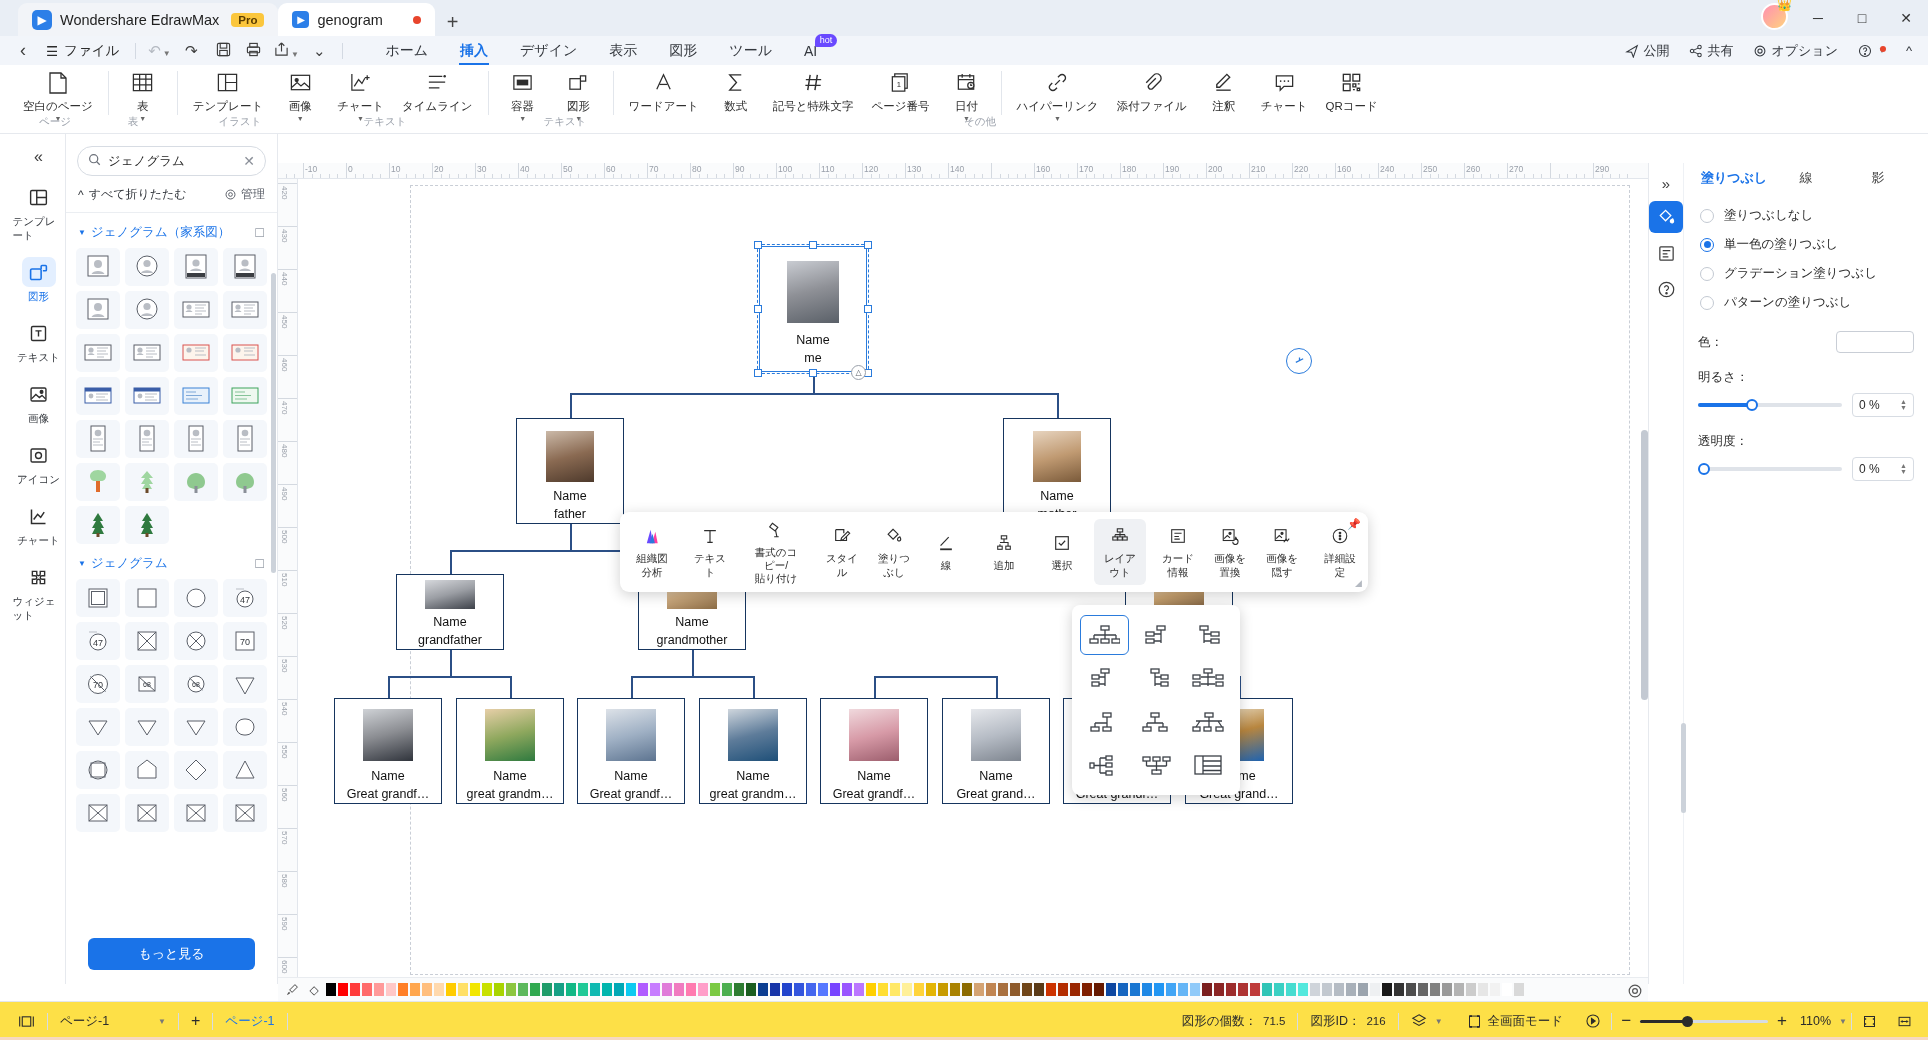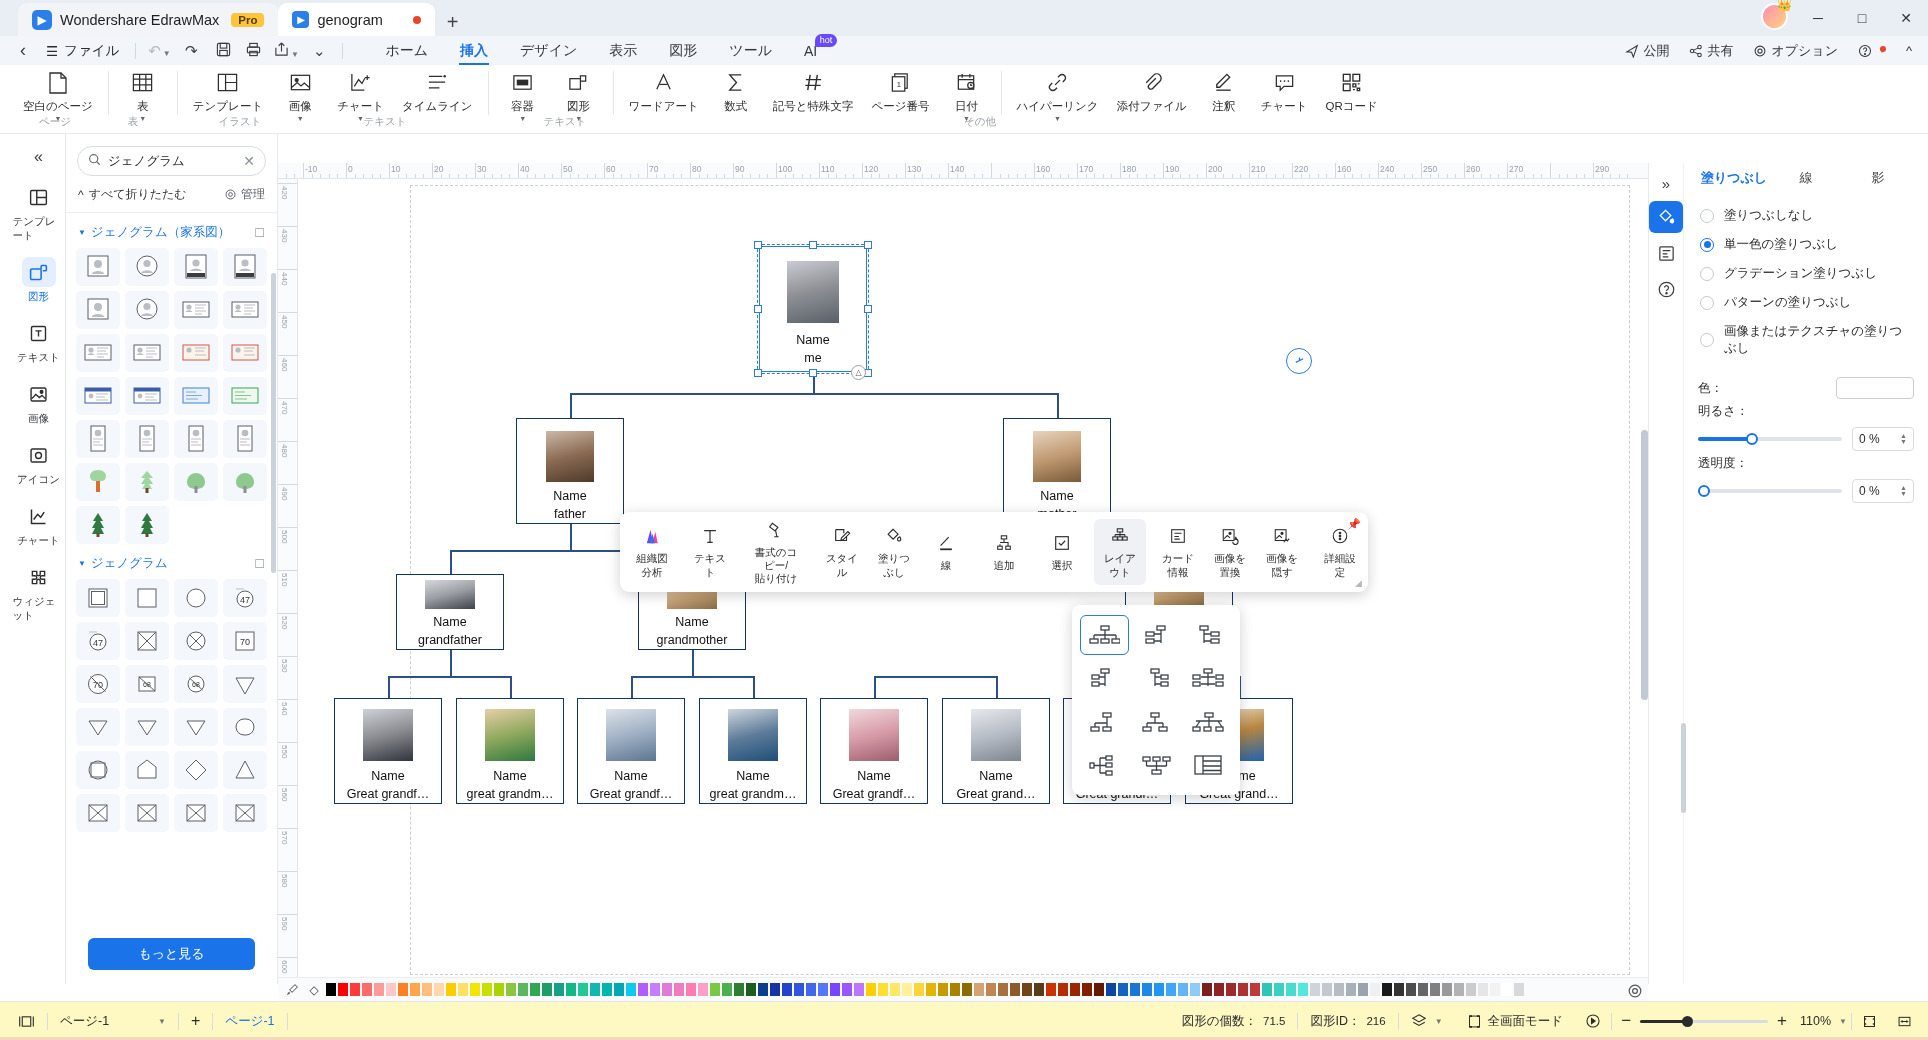--- a/index.html
+++ b/index.html
@@ -278,21 +278,21 @@
   .rp-tab { font-size: 13px; color: #3c3c3c; width: 72px; text-align: center; }
   .rp-tab.active { color: #1a73e8; font-weight: bold; }
   .radio-row { display: flex; align-items: center; gap: 10px; padding: 6px 2px; }
   .radio {
     width: 14px; height: 14px; border-radius: 50%; border: 1.5px solid #c3c9d2; flex: none;
     display: flex; align-items: center; justify-content: center;
   }
   .radio.on { border-color: #1a73e8; border-width: 1.5px; }
   .radio.on::after { content: ""; width: 7px; height: 7px; border-radius: 50%; background: #1a73e8; }
   .radio-lb { font-size: 12.5px; color: #2b2b2b; }
-  .fld-label { font-size: 12.5px; color: #2b2b2b; margin: 4px 0 7px 0; }
+  .fld-label { font-size: 12.5px; color: #2b2b2b; margin: 16px 0 7px 0; }
   .colorbtn {
     width: 78px; height: 22px; border: 1px solid #c9ced6; border-radius: 4px; background: #fff;
   }
   .row-inline { display: flex; align-items: center; gap: 10px; }
   .slider { position: relative; flex: 1; height: 16px; display: flex; align-items: center; }
   .slider-track { width: 100%; height: 4px; background: #dfe3e9; border-radius: 3px; }
   .slider-fill { position: absolute; left: 0; height: 4px; background: #1a73e8; border-radius: 3px; }
   .slider-knob {
     position: absolute; width: 12px; height: 12px; border-radius: 50%; background: #fff;
     border: 2px solid #1a73e8;
@@ -300,21 +300,21 @@
   .numbox {
     width: 62px; height: 24px; border: 1px solid #d7dce3; border-radius: 4px;
     display: flex; align-items: center; padding: 0 6px; font-size: 12px; color: #2b2b2b;
   }
   .spin { margin-left: auto; display: flex; flex-direction: column; font-size: 7px; color: #777; line-height: 6px; }
   .rp-scroll { position: absolute; left: 32px; top: 560px; width: 5px; height: 90px; background: #ccd2da; border-radius: 3px; }
 
   
   .statusbar {
     position: absolute; bottom: 0; left: 0; width: 1928px; height: 39px;
-    background: #fef9c3; border-top: 1px solid #e2e6ec;
+    background: #fde047; border-top: 1px solid #e2e6ec;
     display: flex; align-items: center; font-size: 12.5px; color: #2b2b2b;
   }
   .sb-item { display: flex; align-items: center; gap: 6px; padding: 0 12px; }
   .sb-div { width: 1px; height: 17px; background: #d7dce3; }
   .sb-right { position: absolute; right: 6px; display: flex; align-items: center; }
   .pg-active { color: #1a73e8; }
   .zoom-track { width: 128px; height: 3px; background: #d7dce3; border-radius: 2px; position: relative; }
   .zoom-fill { position: absolute; left: 0; top: 0; height: 3px; width: 46px; background: #2b2b2b; border-radius: 2px; }
   .zoom-knob { position: absolute; left: 42px; top: -4px; width: 11px; height: 11px; border-radius: 50%; background: #2b2b2b; }
   .orange-edge { position: absolute; bottom: 0; left: 0; width: 1928px; height: 3px; background: #f6d8bf; }
@@ -1861,24 +1861,20 @@
         <span class="radio-lb">単一色の塗りつぶし</span>
       </div>
       <div class="radio-row">
         <span class="radio"></span>
         <span class="radio-lb">グラデーション塗りつぶし</span>
       </div>
       <div class="radio-row">
         <span class="radio"></span>
         <span class="radio-lb">パターンの塗りつぶし</span>
       </div>
-      <div class="radio-row">
-        <span class="radio"></span>
-        <span class="radio-lb">画像またはテクスチャの塗りつぶし</span>
-      </div>
 
       <div class="row-inline" style="margin-top:14px;">
         <span class="fld-label" style="margin:0;">色：</span>
         <span class="colorbtn" style="margin-left:auto;"></span>
       </div>
 
       <div class="fld-label">明るさ：</div>
       <div class="row-inline">
         <span class="slider">
           <span class="slider-track"></span>

